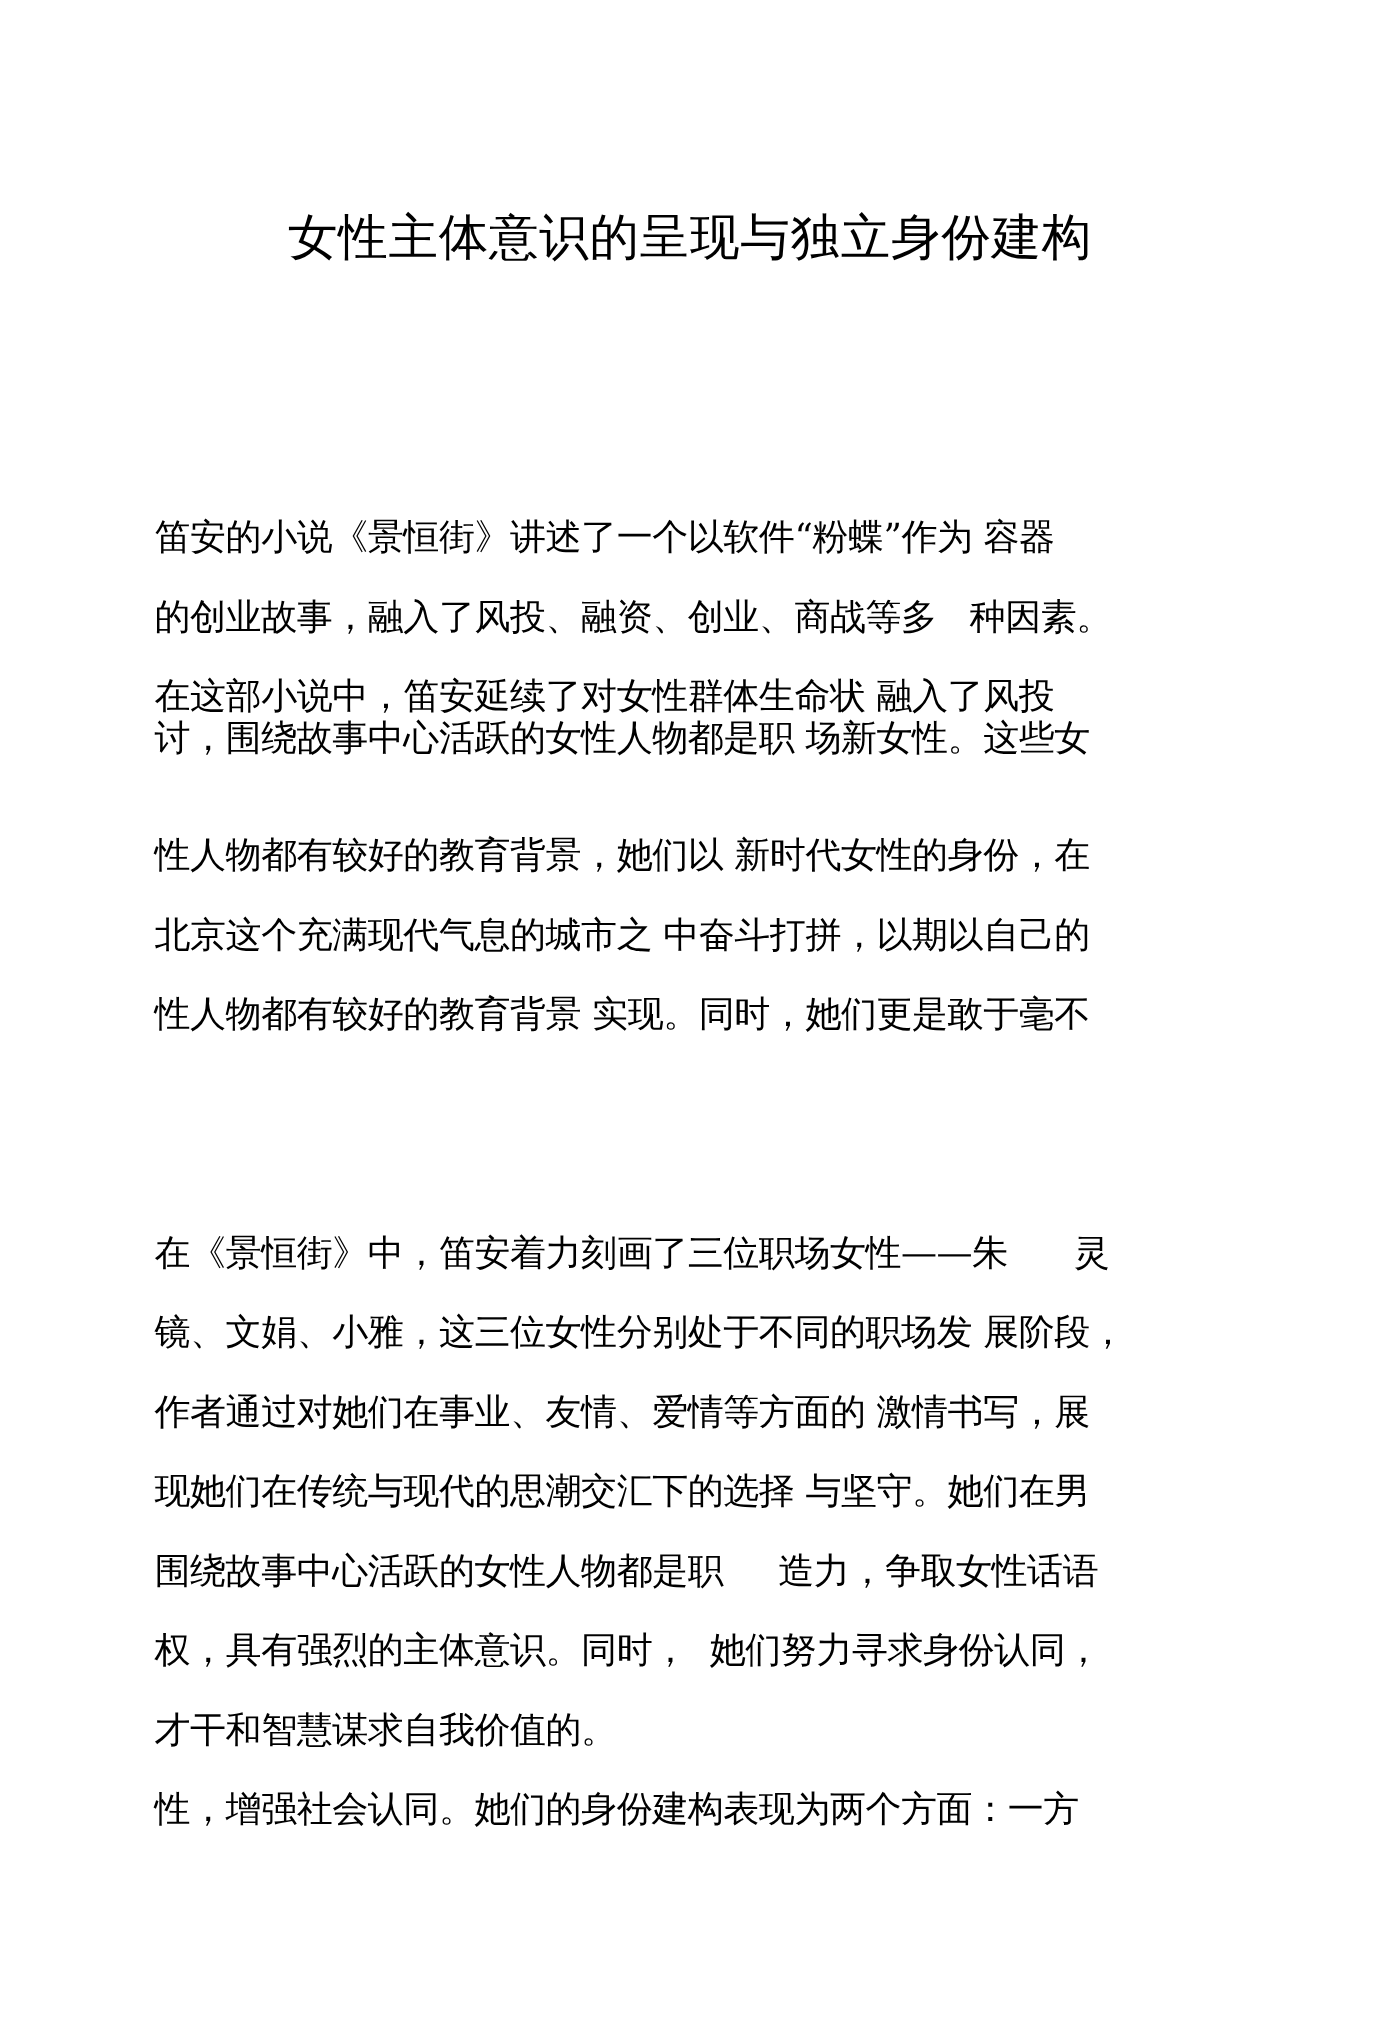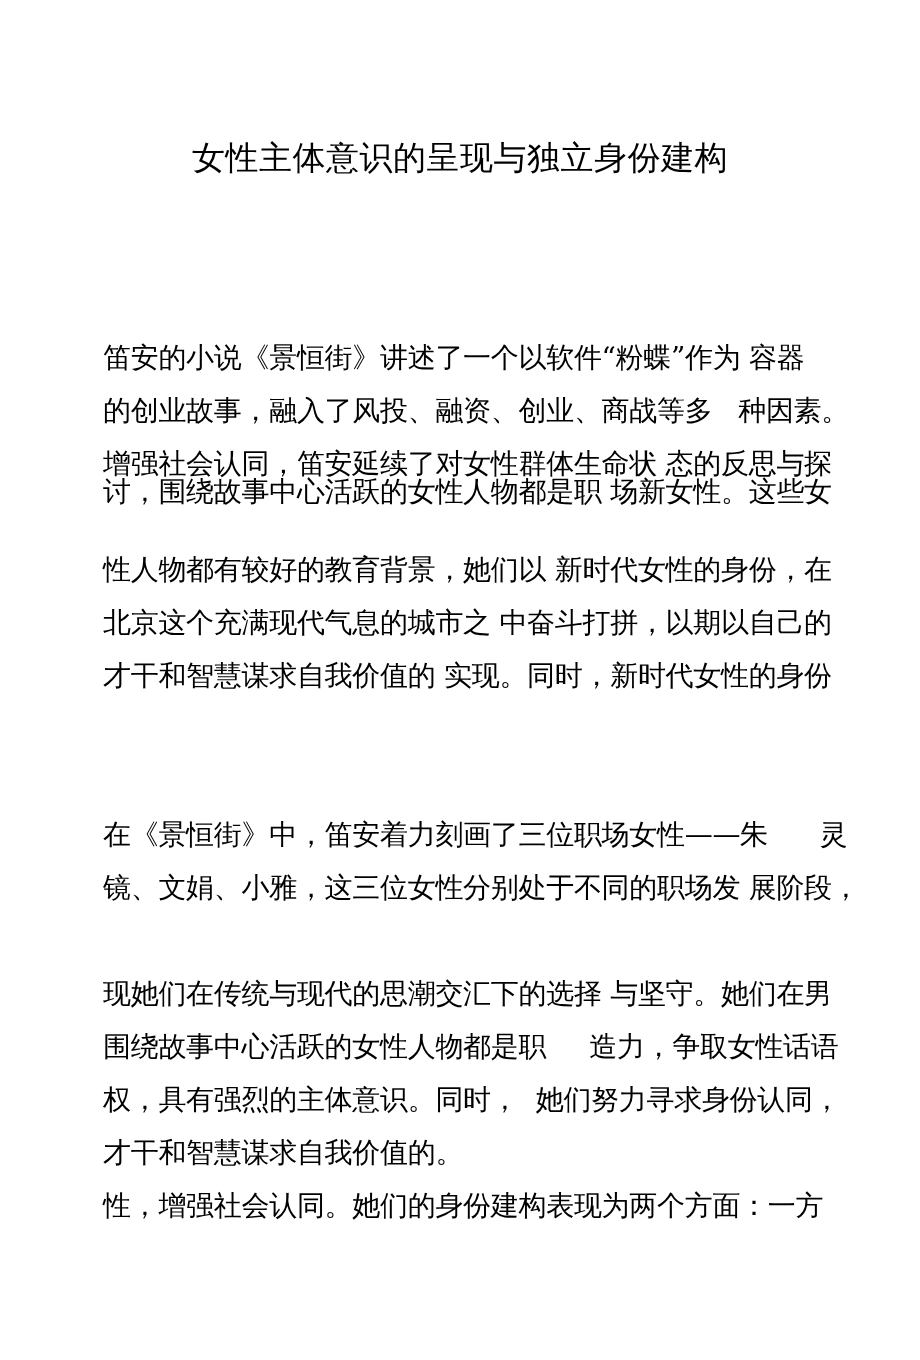--- a/index.html
+++ b/index.html
@@ -32,43 +32,44 @@
       font-size: 33px;
       line-height: 44px;
       font-weight: normal;
       letter-spacing: 0.5px;
       margin: 0;
     }
     .line {
       position: absolute;
       left: 103px;
       white-space: pre;
-      font-size: 28px;
+      font-size: 24px;
       line-height: 32px;
       font-family: "DejaVu Serif", "Liberation Serif", serif;
       letter-spacing: -0.3px;
     }
   </style>
 </head>
 <body>
 
 <div class="page">
 
   <h1 class="title">女性主体意识的呈现与独立身份建构</h1>
 
   <div class="line" style="top:342px">笛安的小说《景恒街》讲述了一个以软件“粉蝶”作为 容器</div>
   <div class="line" style="top:395px">的创业故事，融入了风投、融资、创业、商战等多   种因素。</div>
-  <div class="line" style="top:448px">增强社会认同，笛安延续了对女性群体生命状 态的反思与探</div>
+  <div class="line" style="top:448px">在这部小说中，笛安延续了对女性群体生命状 融入了风投</div>
   <div class="line" style="top:476px">讨，围绕故事中心活跃的女性人物都是职 场新女性。这些女</div>
   <div class="line" style="top:607px">北京这个充满现代气息的城市之 中奋斗打拼，以期以自己的</div>
   <div class="line" style="top:554px">性人物都有较好的教育背景，她们以 新时代女性的身份，在</div>
-  <div class="line" style="top:660px">才干和智慧谋求自我价值的 实现。同时，新时代女性的身份</div>
+  <div class="line" style="top:660px">性人物都有较好的教育背景 实现。同时，她们更是敢于毫不</div>
 
   <div class="line" style="top:872px">镜、文娟、小雅，这三位女性分别处于不同的职场发 展阶段，</div>
   <div class="line" style="top:819px">在《景恒街》中，笛安着力刻画了三位职场女性——朱      灵</div>
+  <div class="line" style="top:925px">作者通过对她们在事业、友情、爱情等方面的 激情书写，展</div>
   <div class="line" style="top:978px">现她们在传统与现代的思潮交汇下的选择 与坚守。她们在男</div>
   <div class="line" style="top:1031px">围绕故事中心活跃的女性人物都是职     造力，争取女性话语</div>
   <div class="line" style="top:1084px">权，具有强烈的主体意识。同时，  她们努力寻求身份认同，</div>
   <div class="line" style="top:1137px">才干和智慧谋求自我价值的。</div>
 
   <div class="line" style="top:1190px">性，增强社会认同。她们的身份建构表现为两个方面：一方</div>
 
 </div>
 
 </body></html>

